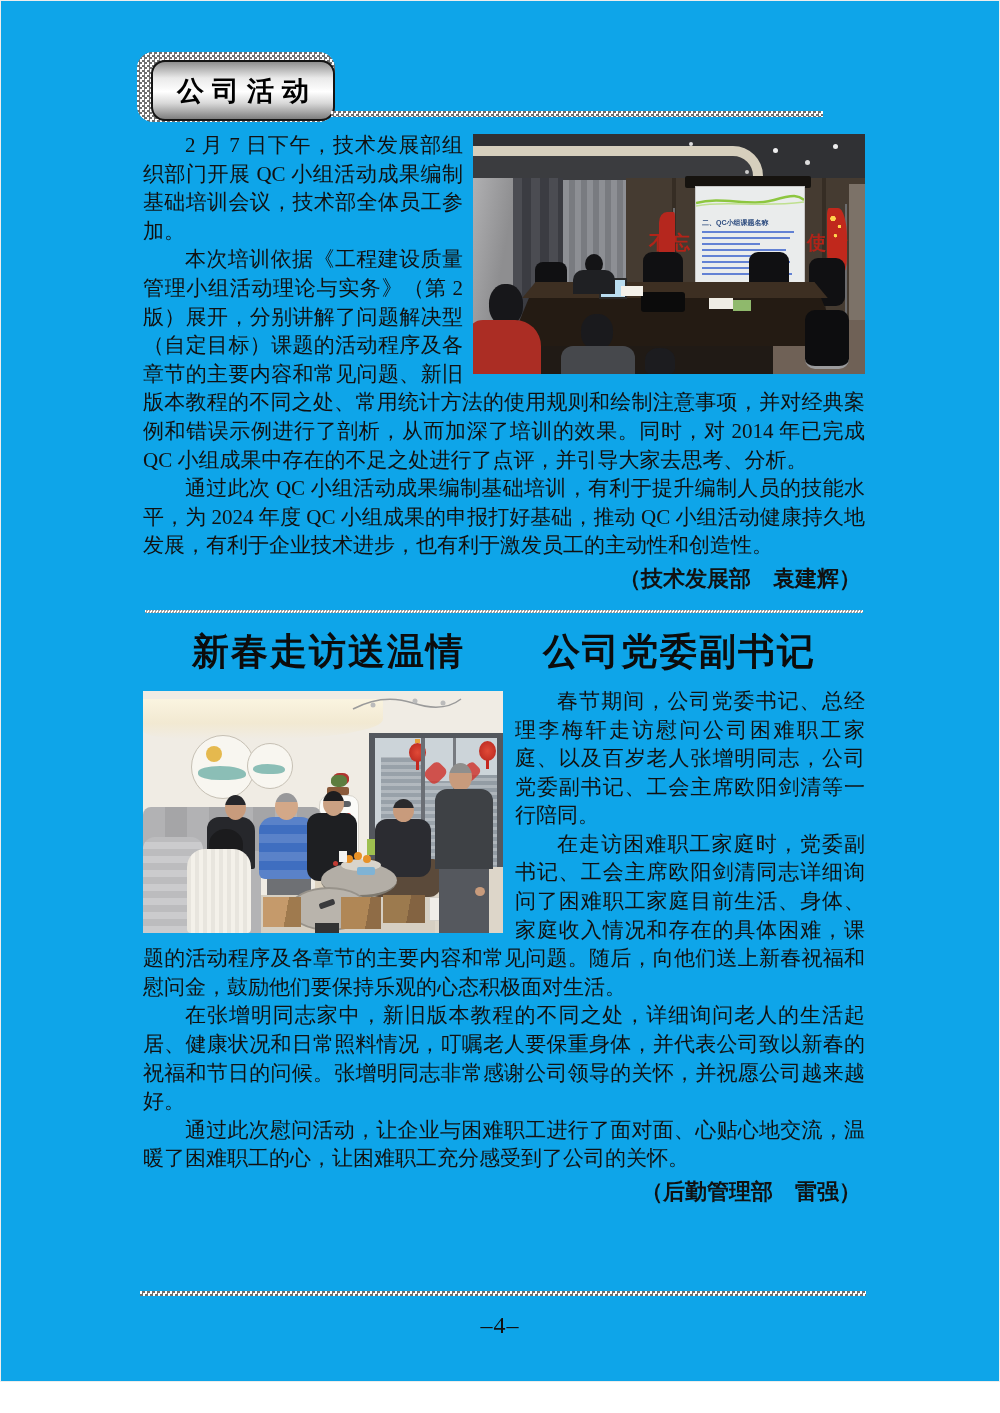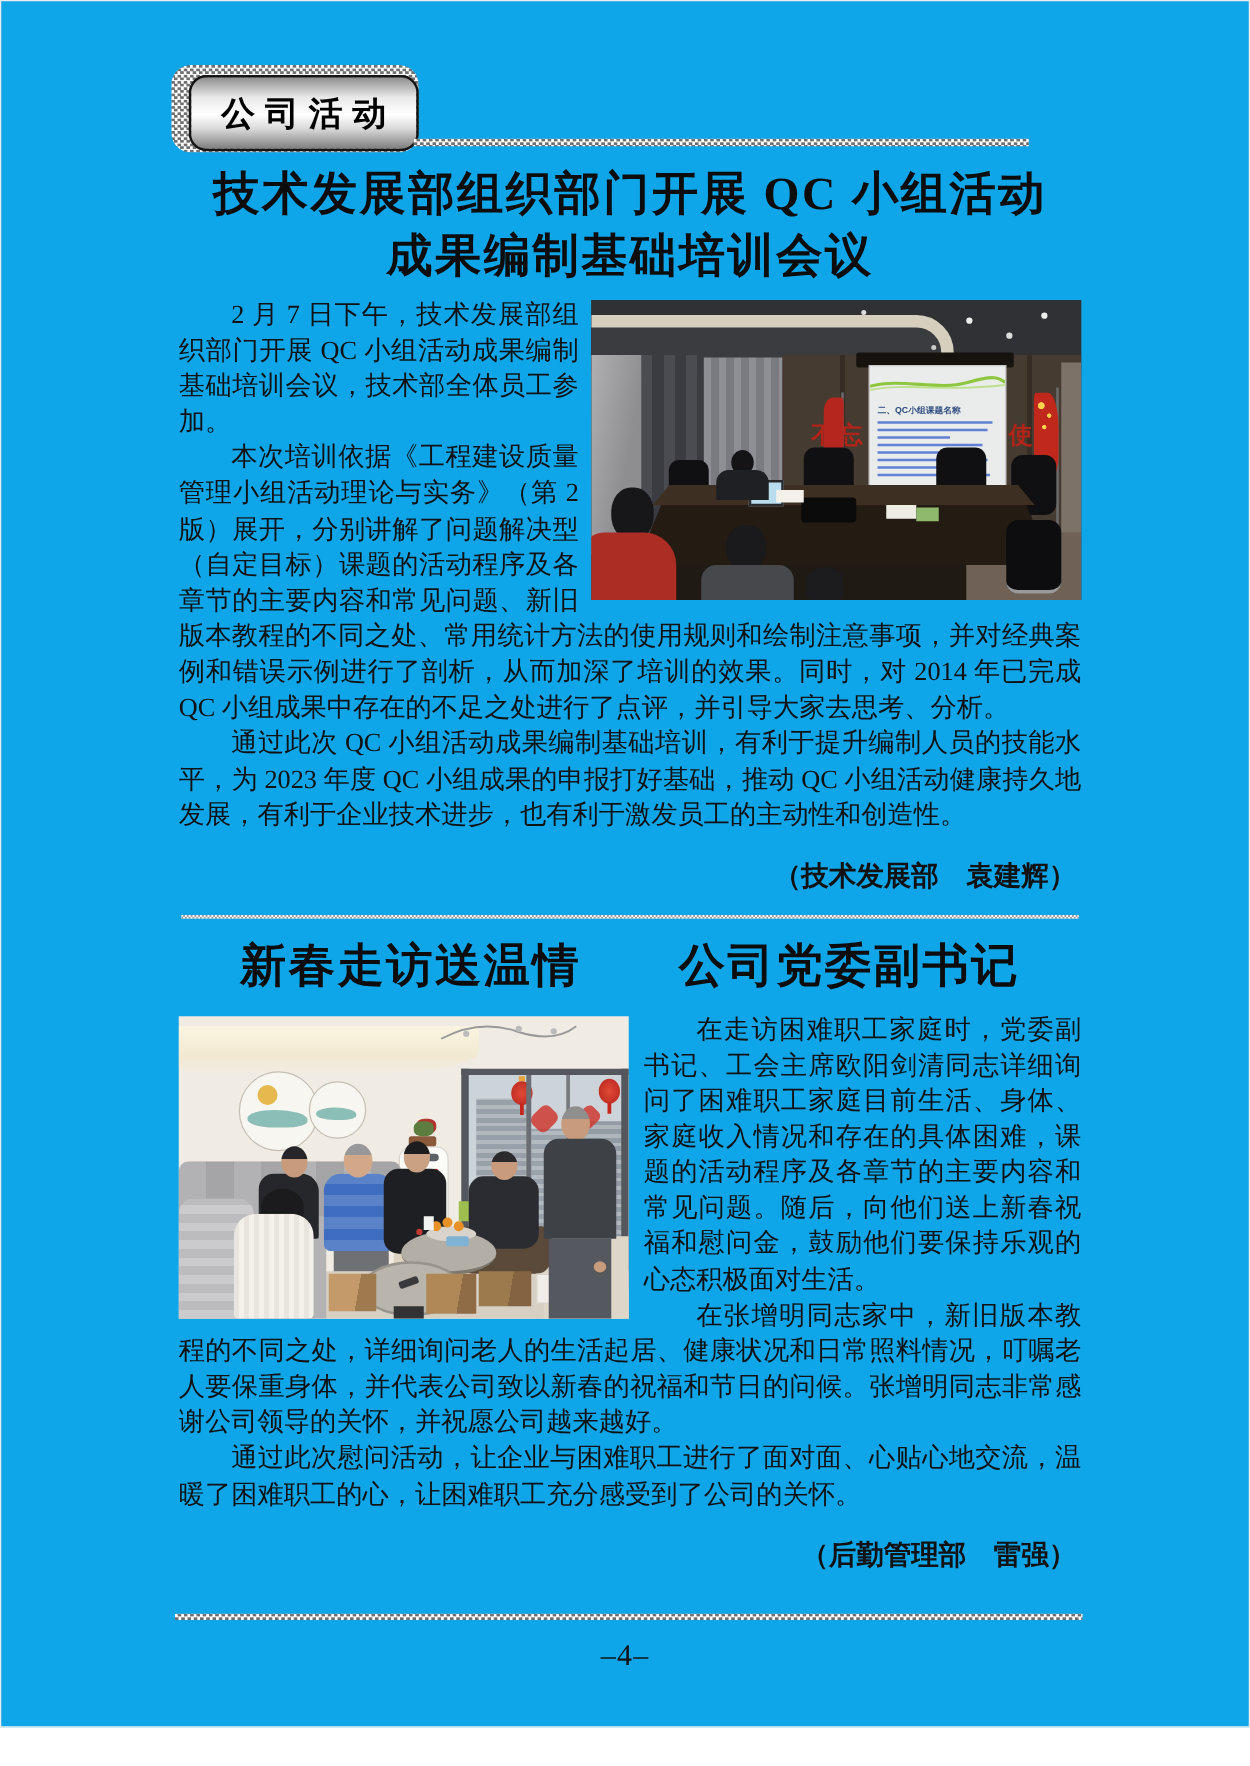--- a/index.html
+++ b/index.html
@@ -17,21 +17,21 @@
            background:linear-gradient(180deg,#8f8f8f 0%,#e9e9e9 28%,#ffffff 52%,#d9d9d9 72%,#7e7e7e 100%);}
   .tab-box span{font-family:"Liberation Sans","DejaVu Sans",sans-serif;font-weight:bold;
                 font-size:27px;letter-spacing:8px;padding-left:8px;color:#000;}
   .tab-line{position:absolute;left:188px;top:56px;width:492px;height:6px;}
   
   .title{margin:6px 0 0;text-align:center;font-weight:bold;font-size:37px;line-height:50px;color:#0c0c0c;}
   .title .tline{display:block;letter-spacing:2px;}
   .title2{margin:14px 0 10px;text-align:center;font-weight:bold;font-size:37px;line-height:50px;letter-spacing:2px;color:#0c0c0c;}
   .body-text{margin-top:6px;font-size:21px;line-height:28.6px;text-align:justify;}
   .body-text p{margin:0;text-indent:2em;}
-  .byline{clear:both;text-align:right;font-weight:bold;font-size:22px;line-height:30px;padding-right:4px;margin-top:20px;}
+  .byline{clear:both;text-align:right;font-weight:bold;font-size:22px;line-height:30px;padding-right:4px;margin-top:4px;}
   .divider{clear:both;height:3px;margin:16px 2px 12px;}
   
   .photo{position:relative;overflow:hidden;}
   .photo1{float:right;width:392px;height:240px;margin:3px 0 8px 10px;background:#38302a;}
   .photo2{float:left;width:360px;height:242px;margin:4px 12px 6px 0;background:#f0ece4;}
   .el{position:absolute;}
   .circle{border-radius:50%;}
   .sline{height:2px;background:#4a6fd0;margin:4px 6px 0;opacity:.85;}
   .p1-slide-title{margin:3px 6px 0;font-size:7px;line-height:8px;font-weight:bold;color:#2b4a7e;
                   font-family:"Liberation Sans","DejaVu Sans",sans-serif;white-space:nowrap;overflow:hidden;}
@@ -50,24 +50,20 @@
 
     <div class="masthead">
       <div class="tab-shadow checker"></div>
       <div class="tab-box">
         <span>公司活动</span>
       </div>
       <div class="tab-line checker"></div>
     </div>
 
     <section>
-      <h1 class="title">
-        <span class="tline">技术发展部组织部门开展 QC 小组活动</span>
-        <span class="tline">成果编制基础培训会议</span>
-      </h1>
       <div class="body-text">
 
         <figure class="photo photo1" style="margin-top:3px">
           <div class="el" style="left:0;top:0;width:392px;height:58px;background:#303134;overflow:hidden">
             <div class="el" style="left:-30px;top:12px;width:300px;height:80px;border:10px solid #d6cfbd;border-radius:30px;background:#3b3c3f"></div>
             <div class="el circle" style="left:300px;top:14px;width:5px;height:5px;background:#eee"></div>
             <div class="el circle" style="left:332px;top:26px;width:5px;height:5px;background:#ddd"></div>
             <div class="el circle" style="left:360px;top:10px;width:5px;height:5px;background:#eee"></div>
             <div class="el circle" style="left:272px;top:36px;width:4px;height:4px;background:#ccc"></div>
             <div class="el circle" style="left:216px;top:8px;width:4px;height:4px;background:#ddd"></div>
@@ -117,21 +113,21 @@
           <div class="el" style="left:100px;top:136px;width:42px;height:24px;background:#1f2023;border-radius:10px 10px 0 0"></div>
           <div class="el" style="left:16px;top:150px;width:34px;height:42px;background:#17171a;border-radius:46%"></div>
           <div class="el" style="left:-6px;top:186px;width:74px;height:54px;background:#ab2d24;border-radius:16px 26px 0 0"></div>
           <div class="el" style="left:108px;top:180px;width:32px;height:36px;background:#1a1a1d;border-radius:46%"></div>
           <div class="el" style="left:88px;top:212px;width:74px;height:28px;background:#46484c;border-radius:12px 12px 0 0"></div>
           <div class="el" style="left:172px;top:214px;width:30px;height:26px;background:#1c1c1f;border-radius:45% 45% 20% 20%"></div>
         </figure>
 
         <p>2 月 7 日下午，技术发展部组织部门开展 QC 小组活动成果编制基础培训会议，技术部全体员工参加。</p>
         <p>本次培训依据《工程建设质量管理小组活动理论与实务》（第 2 版）展开，分别讲解了问题解决型（自定目标）课题的活动程序及各章节的主要内容和常见问题、新旧版本教程的不同之处、常用统计方法的使用规则和绘制注意事项，并对经典案例和错误示例进行了剖析，从而加深了培训的效果。同时，对 2014 年已完成 QC 小组成果中存在的不足之处进行了点评，并引导大家去思考、分析。</p>
-        <p>通过此次 QC 小组活动成果编制基础培训，有利于提升编制人员的技能水平，为 2023 年度 QC 小组成果的申报打好基础，推动 QC 小组活动健康持久地发展，有利于企业技术进步，也有利于激发员工的主动性和创造性。</p>
+        <p>通过此次 QC 小组活动成果编制基础培训，有利于提升编制人员的技能水平，为 2024 年度 QC 小组成果的申报打好基础，推动 QC 小组活动健康持久地发展，有利于企业技术进步，也有利于激发员工的主动性和创造性。</p>
         <div class="byline">（技术发展部　袁建辉）</div>
       </div>
     </section>
 
     <div class="divider checker-fine"></div>
 
     <section>
       <h1 class="title2">新春走访送温情　　公司党委副书记</h1>
       <div class="body-text">
 
@@ -205,20 +201,21 @@
           <div class="el" style="left:240px;top:204px;width:42px;height:28px;background:linear-gradient(100deg,#9c7a4e 60%,#836341 60%)"></div>
           <div class="el" style="left:286px;top:206px;width:26px;height:22px;background:#f0ede8;border:1px solid #d4d0c8"></div>
           <div class="el" style="left:66px;top:138px;width:34px;height:30px;background:#1b1b1d;border-radius:50% 50% 40% 40%"></div>
           <div class="el" style="left:44px;top:158px;width:64px;height:84px;background:repeating-linear-gradient(90deg,rgba(0,0,0,.05) 0 4px,transparent 4px 8px),#f4f1ea;border-radius:18px 18px 4px 4px"></div>
           <div class="el circle" style="left:306px;top:72px;width:23px;height:28px;background:linear-gradient(#8f8f8d 0 36%,#c89b7c 36%)"></div>
           <div class="el" style="left:292px;top:98px;width:58px;height:80px;background:#3e4145;border-radius:12px 12px 0 0"></div>
           <div class="el" style="left:296px;top:178px;width:50px;height:64px;background:#55585e"></div>
           <div class="el circle" style="left:332px;top:196px;width:10px;height:9px;background:#c89b7c"></div>
         </figure>
 
+        <p>春节期间，公司党委书记、总经理李梅轩走访慰问公司困难职工家庭、以及百岁老人张增明同志，公司党委副书记、工会主席欧阳剑清等一行陪同。</p>
         <p>在走访困难职工家庭时，党委副书记、工会主席欧阳剑清同志详细询问了困难职工家庭目前生活、身体、家庭收入情况和存在的具体困难，课题的活动程序及各章节的主要内容和常见问题。随后，向他们送上新春祝福和慰问金，鼓励他们要保持乐观的心态积极面对生活。</p>
         <p>在张增明同志家中，新旧版本教程的不同之处，详细询问老人的生活起居、健康状况和日常照料情况，叮嘱老人要保重身体，并代表公司致以新春的祝福和节日的问候。张增明同志非常感谢公司领导的关怀，并祝愿公司越来越好。</p>
         <p>通过此次慰问活动，让企业与困难职工进行了面对面、心贴心地交流，温暖了困难职工的心，让困难职工充分感受到了公司的关怀。</p>
         <div class="byline">（后勤管理部　雷强）</div>
       </div>
     </section>
   </div>
 
   <div class="footer-rule checker"></div>
   <div class="page-number">–4–</div>

